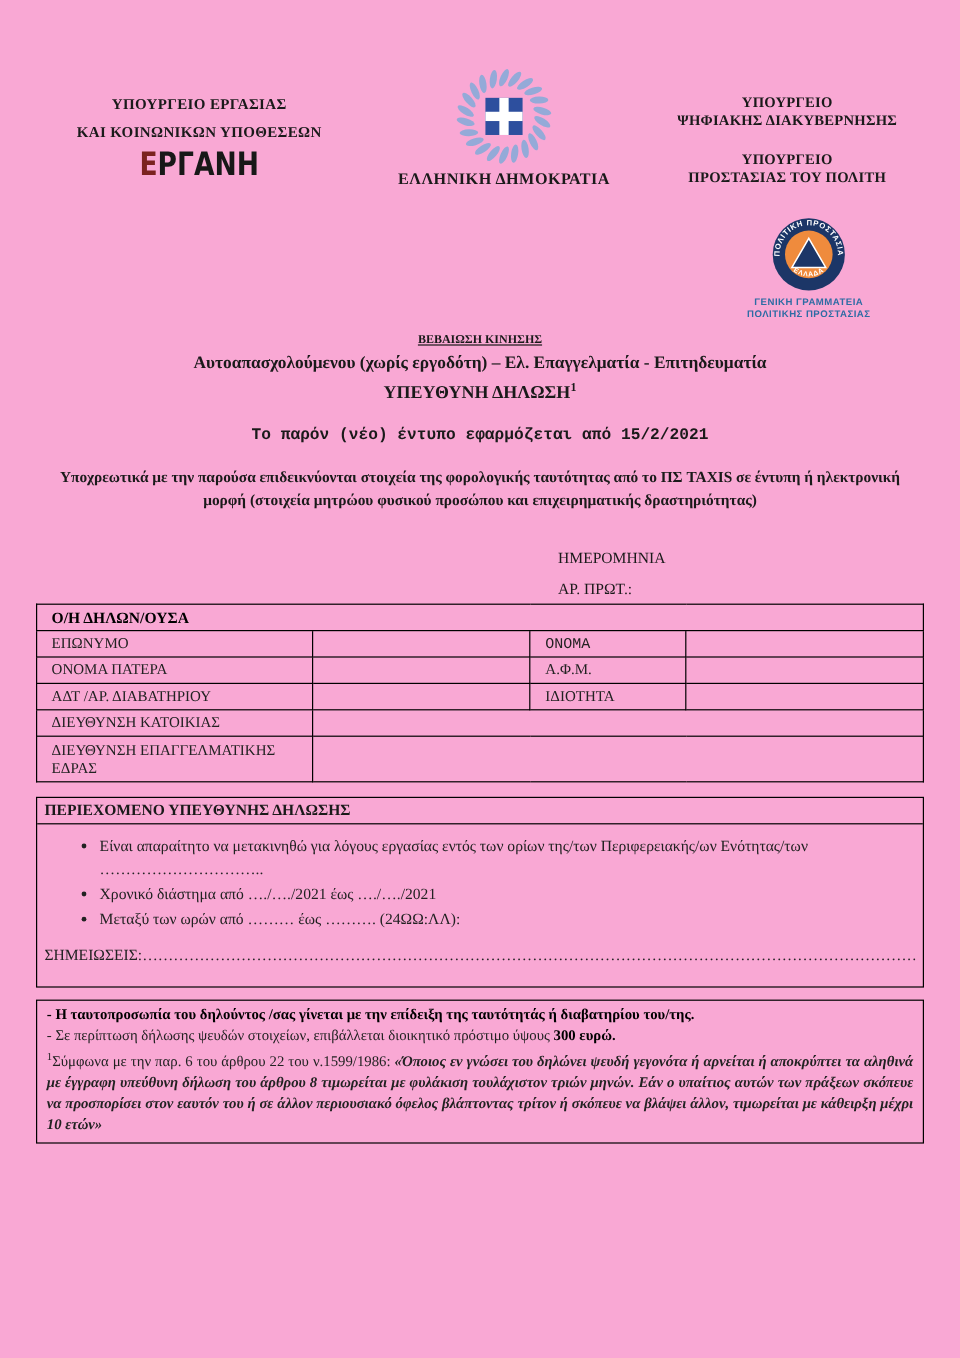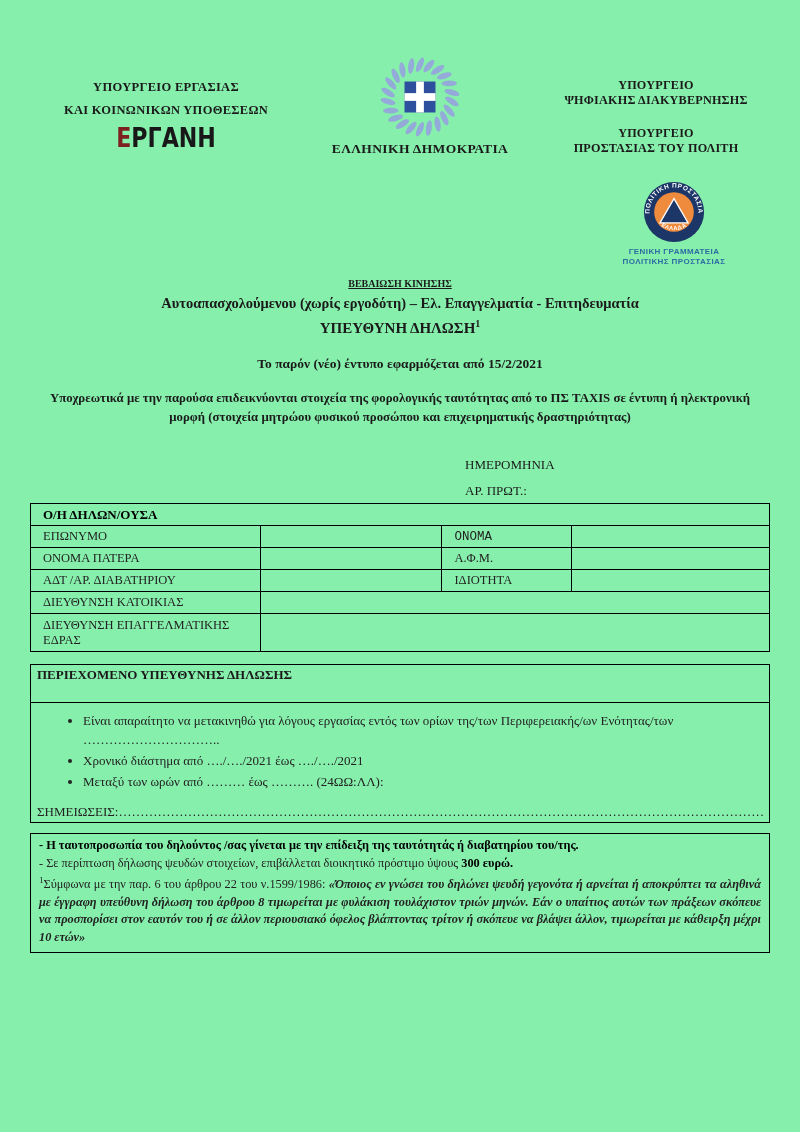--- a/index.html
+++ b/index.html
@@ -6,21 +6,21 @@
     --emblem_blue:#2d4f9e;
     --wreath_blue:#94aad8;
     --seal_navy:#1c3667;
     --seal_orange:#ef8b3d;
     --gscp_blue:#2e6ca4;
     --ergani_red:#7b2220;
   }
   *{margin:0;padding:0;box-sizing:border-box;}
   html,body{background:#fff;}
   body{font-family:"Liberation Serif",serif;color:#1a1a1a;}
-  .page{position:relative;width:800px;height:1132px;margin:0 auto;background:#86efac;overflow:hidden;}
+  .page{position:relative;width:800px;height:1132px;margin:0 auto;background:#f9a8d4;overflow:hidden;}
 
   
   .ministry-left{position:absolute;left:38px;top:76px;width:256px;text-align:center;
     font-weight:bold;font-size:12.5px;line-height:23px;letter-spacing:.3px;}
   .ergani-logo{position:absolute;left:38px;top:122px;width:256px;text-align:center;
     font-family:"DejaVu Sans",sans-serif;font-weight:bold;font-size:27px;color:#181818;
     letter-spacing:0px;transform:scaleX(.82);}
   .ergani-logo::first-letter{color:var(--ergani_red);}
   .emblem-block{position:absolute;left:320px;top:54px;width:200px;text-align:center;}
   .emblem-block svg{display:block;margin:0 auto;}
@@ -33,38 +33,38 @@
   .gscp-caption{margin-top:3px;font-family:"Liberation Sans",sans-serif;font-weight:bold;
     font-size:8px;line-height:10px;color:var(--gscp_blue);letter-spacing:.4px;}
 
   
   .title-block{position:absolute;left:60px;top:278px;width:680px;text-align:center;}
   .title-line1{font-weight:bold;font-size:10px;text-decoration:underline;}
   .title-line2{font-weight:bold;font-size:14.5px;margin-top:6px;}
   .title-line3{font-weight:bold;font-size:15px;margin-top:6px;}
   .title-line3 sup{font-size:10px;}
   .applies-line{position:absolute;left:0;top:356px;width:800px;text-align:center;
-    font-weight:bold;font-size:13.5px;}
+    font-weight:bold;font-size:13.5px;font-family:Liberation Mono, monospace;}
   .mandatory-note{position:absolute;left:38px;top:389px;width:724px;text-align:center;
     font-weight:bold;font-size:12.8px;line-height:19px;}
 
   
   .meta-block{position:absolute;left:465px;top:452px;font-size:13px;line-height:26px;}
 
   
   table.declarant{position:absolute;left:30px;top:503px;width:740px;border-collapse:collapse;
     font-size:12.5px;color:#222;}
   table.declarant td{border:1px solid #000;height:22px;padding:1px 12px;vertical-align:middle;}
   table.declarant td.hdr{font-weight:bold;font-size:13px;color:#000;}
   table.declarant td.lbl{}
   .col1{width:230px;} .col2{width:182px;} .col3{width:130px;font-family:Liberation Mono, monospace;} .col4{width:198px;}
 
   
   .content-box{position:absolute;left:30px;top:664px;width:740px;height:159px;border:1px solid #000;}
-  .cb-header{font-weight:bold;font-size:13px;padding:2px 6px 19px;border-bottom:1px solid #000;}
+  .cb-header{font-weight:bold;font-size:13px;padding:2px 6px 3px;border-bottom:1px solid #000;}
   .content-box ul{margin:8px 0 0 0;padding-left:52px;list-style-type:disc;}
   .content-box li{font-size:13px;line-height:19px;margin-bottom:2px;color:#222;}
   .notes-line{margin:13px 6px 0 6px;font-size:13px;white-space:nowrap;overflow:hidden;color:#222;}
   .notes-line .nlabel{}
 
   
   .legal-box{position:absolute;left:30px;top:833px;width:740px;border:1px solid #000;
     padding:3px 8px 6px;font-size:12.3px;line-height:17.5px;color:#222;text-align:justify;}
   .legal-line1{font-weight:bold;color:#000;}
   .legal-bold{font-weight:bold;color:#000;}

